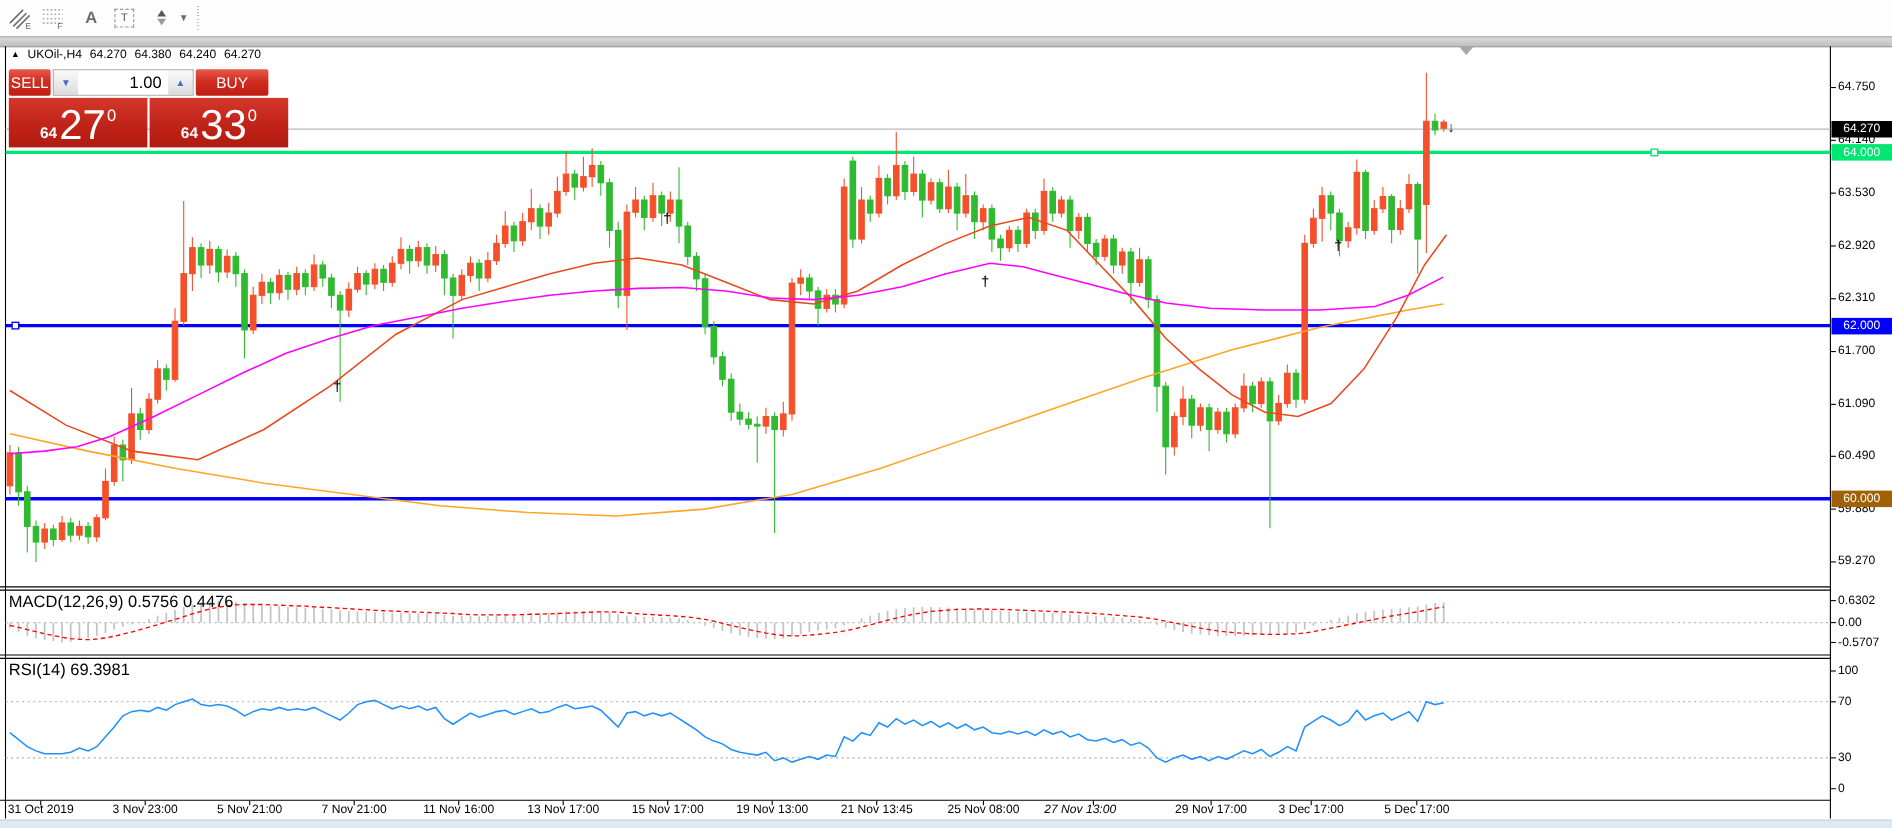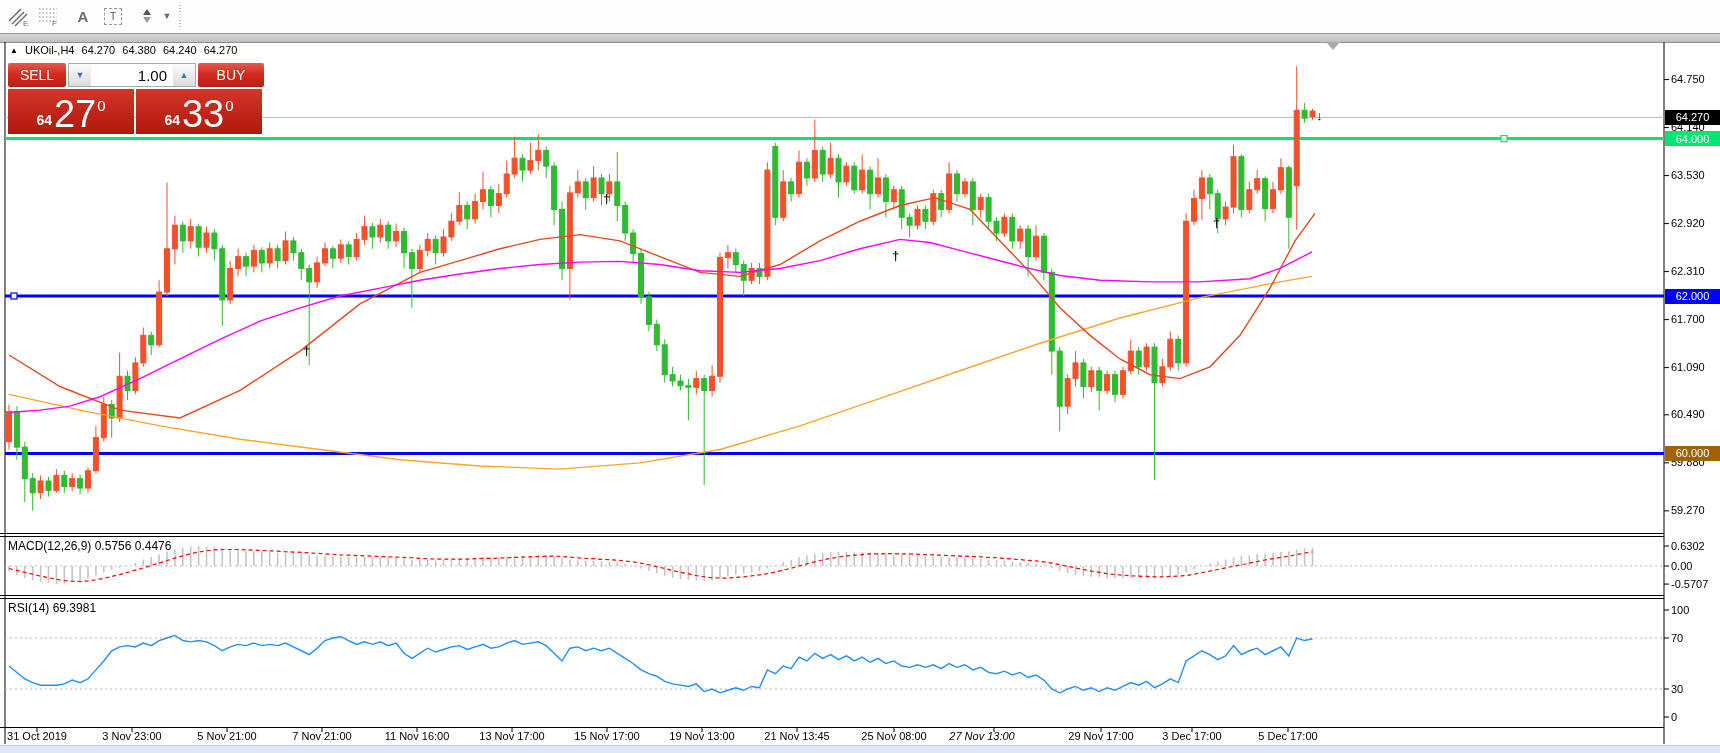--- a/index.html
+++ b/index.html
@@ -22,32 +22,32 @@
   
   #chart{position:absolute;left:0;top:0;z-index:1;}
   
   #chart-header{position:absolute;left:10px;top:44px;z-index:6;font-size:11px;color:#000;}
   #chart-header .caret{font-size:8px;vertical-align:1px;}
   #chart-header span{margin-right:4px;}
   .axis-label{position:absolute;left:1671px;width:52px;font-size:11px;color:#000;z-index:3;white-space:nowrap;}
   .axis-box{position:absolute;left:1665px;width:55px;height:15px;z-index:4;color:#fff;font-size:11px;
             display:flex;align-items:center;justify-content:center;}
   .time-label{position:absolute;top:730px;width:100px;font-size:11px;color:#000;text-align:center;z-index:3;}
-  .ind-label{position:absolute;left:8px;z-index:3;font-size:12px;color:#000;}
+  .ind-label{position:absolute;left:8px;z-index:3;font-size:15px;color:#000;}
   .marker{position:absolute;z-index:3;font-size:13px;color:#111;font-weight:bold;}
   #annotation{position:absolute;left:1276px;top:340px;z-index:4;font-size:45px;font-weight:bold;line-height:1.1;white-space:nowrap;}
   #shift-marker{position:absolute;left:1326px;top:42px;width:0;height:0;z-index:3;
      border-left:7px solid transparent;border-right:7px solid transparent;border-top:8px solid #a9a9a9;}
   #bottomstrip{position:absolute;left:0;top:745px;width:1720px;height:8px;background:#dce8f4;border-top:1px solid #c2d4e6;}
   
   #trade-panel{position:absolute;left:8px;top:63px;width:256px;z-index:5;}
   .tp-row1{display:flex;height:24px;}
   .btn-red{background:linear-gradient(180deg,#e75a4e 0%,#d12d20 45%,#bf1d12 100%);color:#fff;
            display:flex;align-items:center;justify-content:center;font-size:14px;cursor:pointer;border-radius:2px;}
-  #sell-btn{width:58px;}
+  #sell-btn{width:38px;}
   #buy-btn{width:66px;margin-left:2px;}
   #vol-stepper{width:128px;margin-left:2px;display:flex;border:1px solid #a9a9a9;background:#eee;box-sizing:border-box;}
   .step-btn{width:22px;display:flex;align-items:center;justify-content:center;background:linear-gradient(180deg,#fafafa,#dcdcdc);
             color:#4a6cc3;font-size:9px;cursor:pointer;}
   #vol-input{flex:1;border:none;outline:none;text-align:right;font-size:15px;padding:0 6px 0 0;color:#000;
              font-family:Liberation Sans, sans-serif;min-width:0;}
   .tp-row2{display:flex;margin-top:2px;height:45px;}
   .quote-box{background:linear-gradient(180deg,#d3362a 0%,#c02318 55%,#b11a10 100%);color:#fff;
              display:flex;align-items:flex-end;justify-content:center;padding-bottom:3px;cursor:default;}
   #bid-box{width:126px;}

